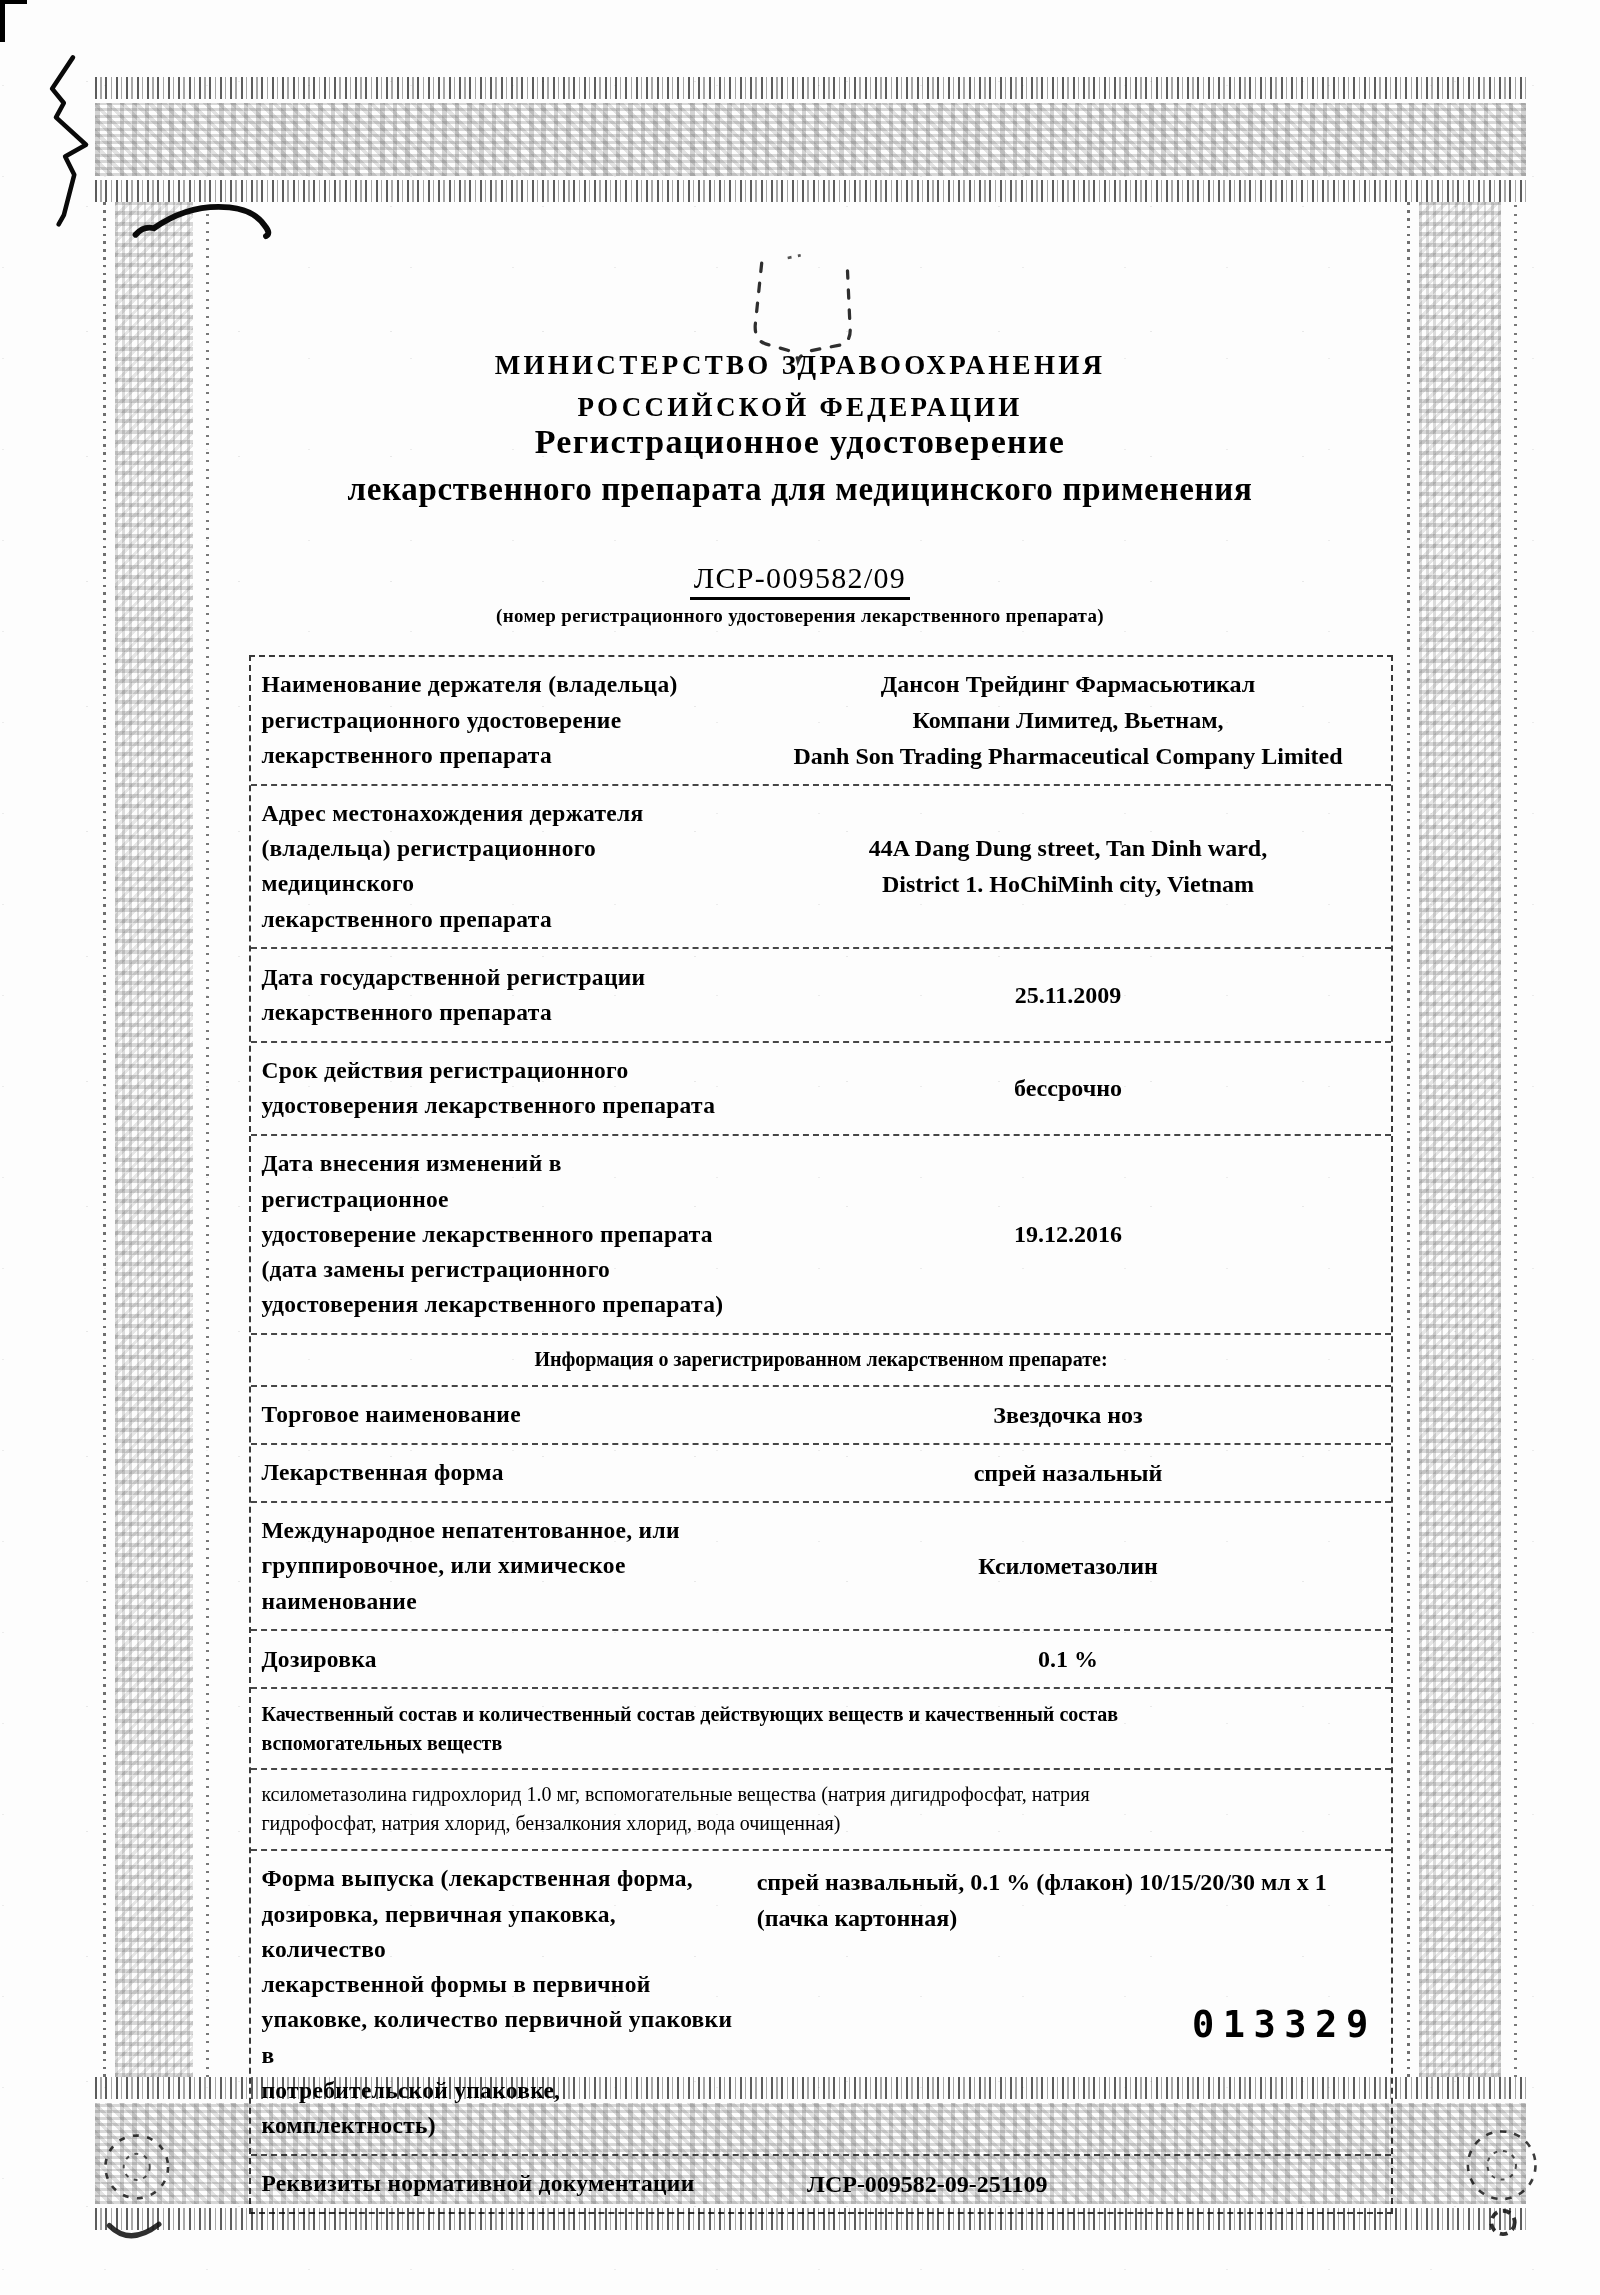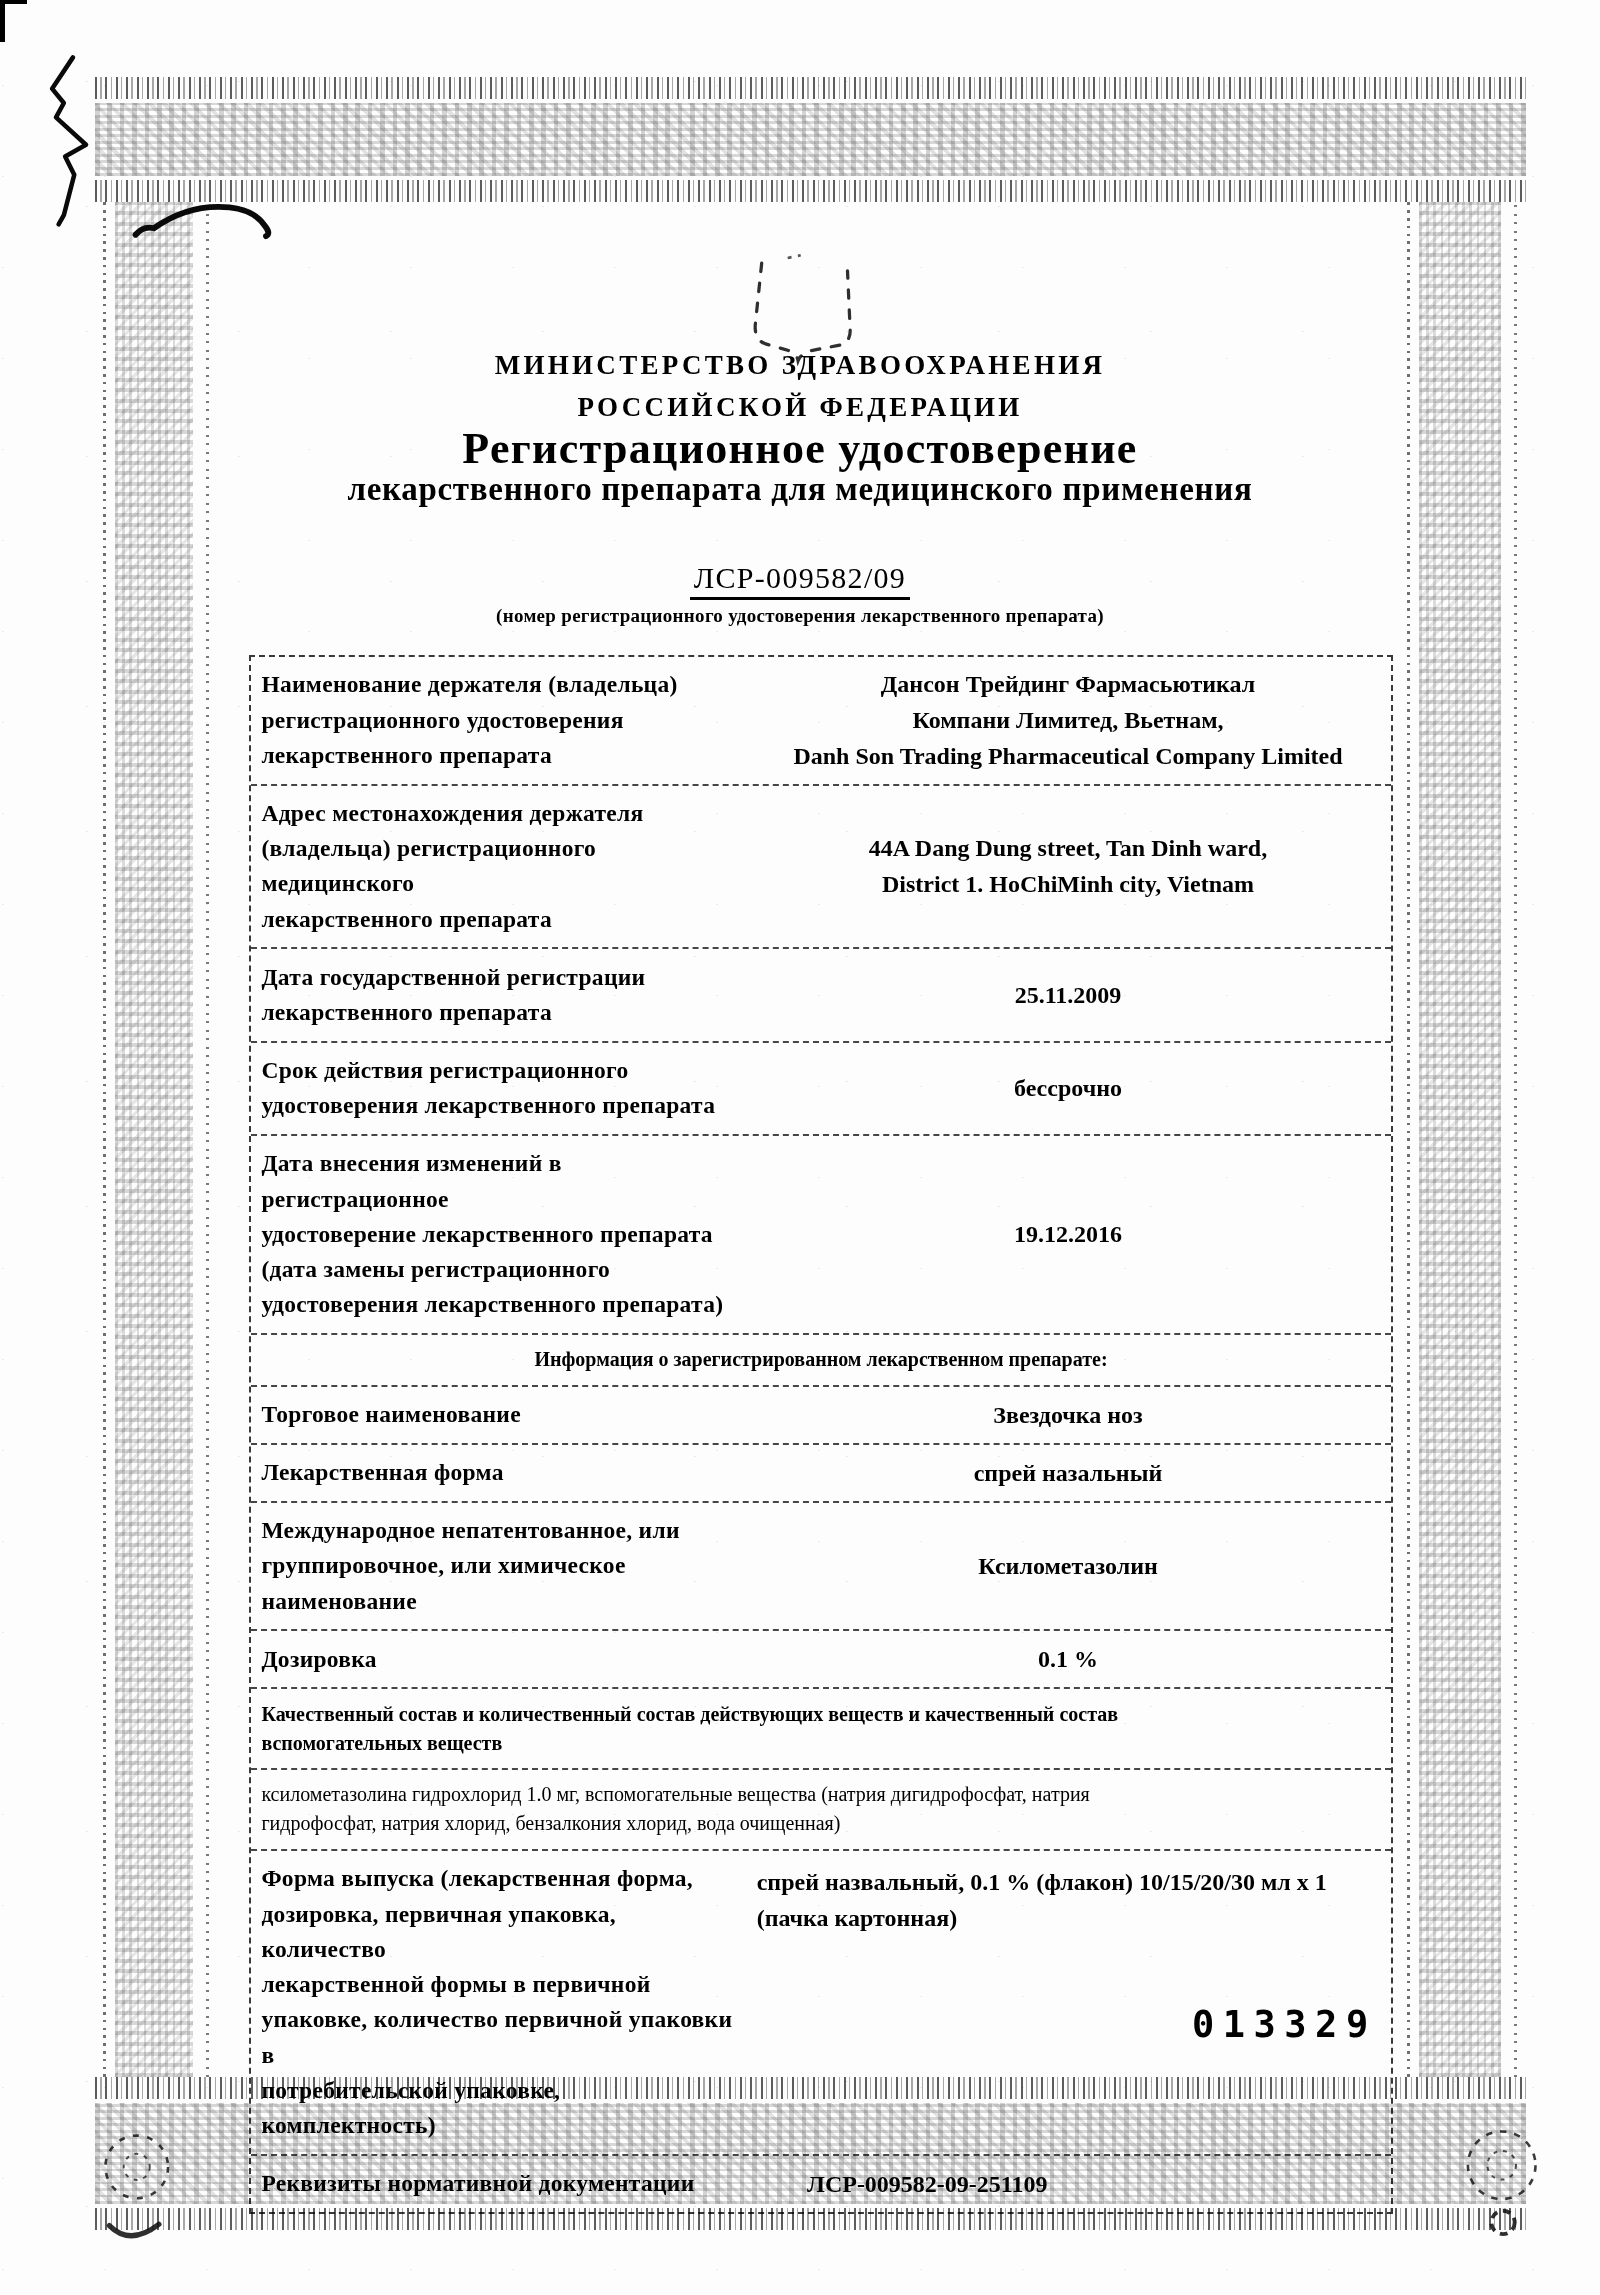--- a/index.html
+++ b/index.html
@@ -42,21 +42,21 @@
       repeating-linear-gradient(135deg, rgba(0,0,0,.12) 0 3.3px, transparent 3.3px 9px); }
   .v-dots { position:absolute; top:0; bottom:0; width:2.6px; right:6.5px; opacity:.8;
     background-image:repeating-linear-gradient(0deg, rgba(0,0,0,.65) 0 2px, transparent 2px 8.5px); }
   
   .edge-v { position:absolute; left:0; top:0; width:5.2px; height:42px; background:#000; z-index:6; }
   .edge-h { position:absolute; left:0; top:0; width:27px; height:3.9px; background:#000; z-index:6; }
   
   .page-content { position:absolute; inset:0; z-index:3; filter:blur(0.3px) contrast(1.45); }
   .centered { position:absolute; left:0; width:100%; text-align:center; }
   .ministry { top:344px; font-weight:700; font-size:27px; line-height:42px; letter-spacing:3.3px; filter:blur(0.5px) contrast(1.9); white-space:pre-line; }
-  .title1 { top:423px; font-weight:700; font-size:44px; letter-spacing:1.3px; filter:blur(0.5px); }
+  .title1 { top:423px; font-weight:700; font-size:34px; letter-spacing:1.3px; filter:blur(0.5px); }
   .title2 { top:471px; font-weight:700; font-size:33px; letter-spacing:0.7px; filter:blur(0.5px); }
   .regnum-wrap { top:561px; }
   .regnum { display:inline-block; font-weight:400; font-size:30px; letter-spacing:1.3px; border-bottom:3.3px solid #050505; padding:0 3.9px 2px 3.9px; }
   .regcaption { top:605px; font-weight:600; font-size:19px; letter-spacing:0.3px; }
   
   .cert-table { position:absolute; left:249px; top:655px; width:1144px; border:2px dashed rgba(8,8,8,.78); box-sizing:border-box; }
   .row { display:flex; border-bottom:2px dashed rgba(8,8,8,.72); box-sizing:border-box; }
   .row:last-child { border-bottom:none; }
   .lbl { width:494px; flex:0 0 auto; padding:10.4px 5.2px 10.4px 10.4px; box-sizing:border-box;
          font-weight:700; font-size:23.5px; line-height:1.5; white-space:pre-line; letter-spacing:0.3px; }
@@ -136,21 +136,21 @@
 
   <div class="centered regnum-wrap">
     <span class="regnum">ЛСР-009582/09</span>
   </div>
   <div class="centered regcaption">(номер регистрационного удостоверения лекарственного препарата)</div>
 
   <div class="cert-table">
 
     <div class="row r0">
       <div class="lbl">Наименование держателя (владельца)
-регистрационного удостоверения
+регистрационного удостоверение
 лекарственного препарата</div>
       <div class="val">Дансон Трейдинг Фармасьютикал
 Компани Лимитед, Вьетнам,
 Danh Son Trading Pharmaceutical Company Limited</div>
     </div>
 
     <div class="row r1">
       <div class="lbl">Адрес местонахождения держателя
 (владельца) регистрационного медицинского
 лекарственного препарата</div>

